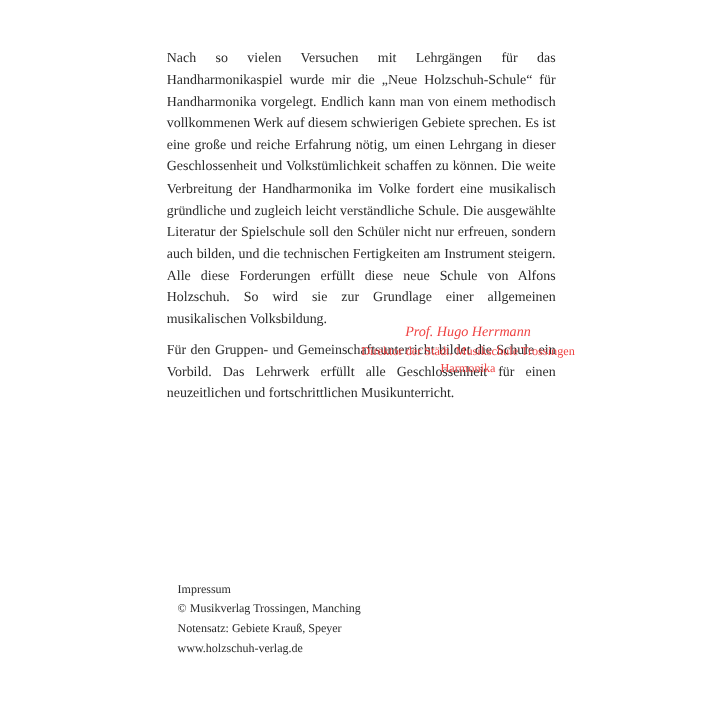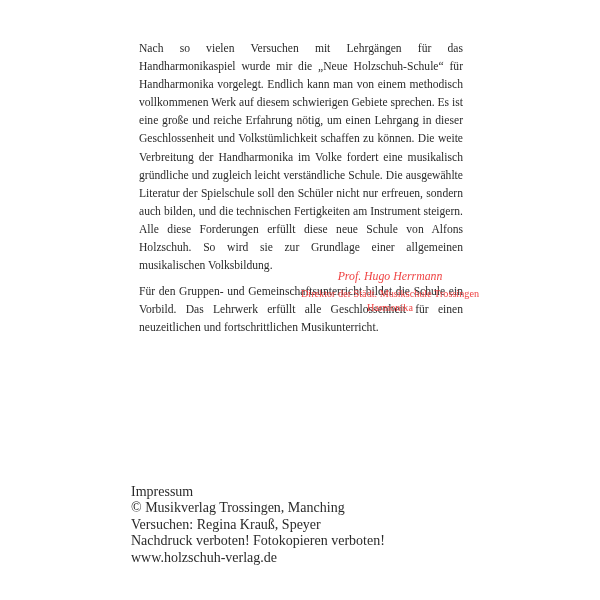--- a/index.html
+++ b/index.html
@@ -50,25 +50,25 @@
       font-size: 11.8px;
       line-height: 16px;
       margin-bottom: 3px;
     }
     .sig-line {
       font-size: 10.2px;
       line-height: 13.6px;
     }
     .impressum {
       position: absolute;
-      left: 131px;
+      left: 148px;
       top: 484px;
       width: 260px;
       font-family: "Liberation Serif", serif;
-      font-size: 14px;
+      font-size: 10px;
       line-height: 16.4px;
       color: #2a2a2a;
     }
     .impressum div {
       white-space: nowrap;
     }
   </style>
 </head>
 <body>
 
@@ -81,18 +81,17 @@
 
   <div class="signature">
     <div class="sig-name">Prof. Hugo Herrmann</div>
     <div class="sig-line">Direktor der Städt. Musikschule Trossingen</div>
     <div class="sig-line">Harmonika</div>
   </div>
 
   <div class="impressum">
     <div>Impressum</div>
     <div>© Musikverlag Trossingen, Manching</div>
-    <div>Versuchen: Regina Krauß, Speyer</div>
-    <div>Nachdruck verboten! Fotokopieren verboten!</div>
+    <div>Notensatz: Gebiete Krauß, Speyer</div>
     <div>www.holzschuh-verlag.de</div>
   </div>
 
 </div>
 
 </body></html>

